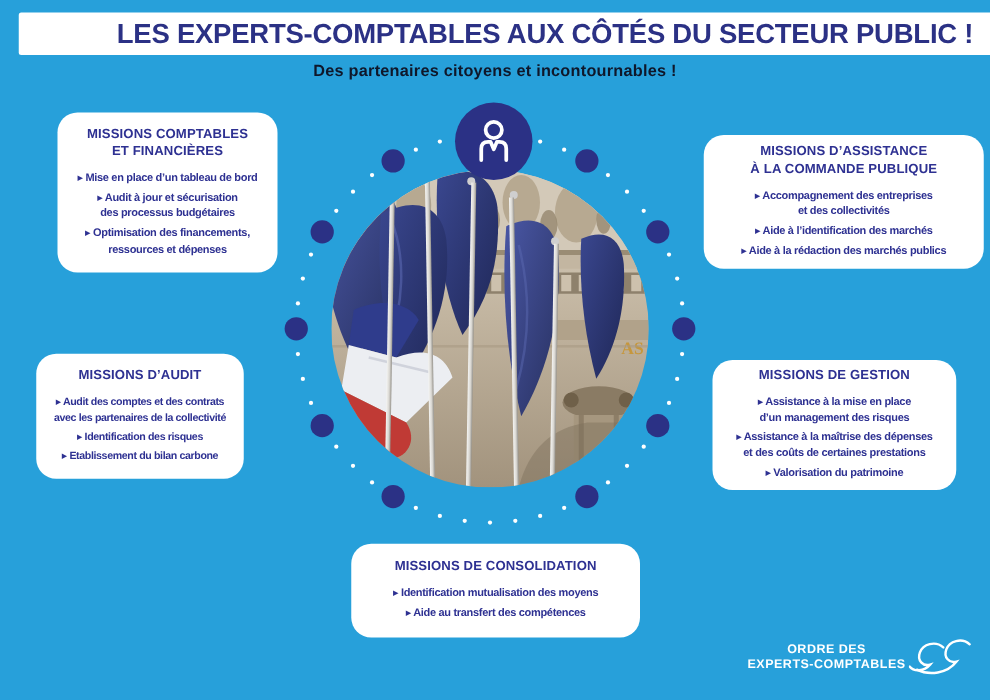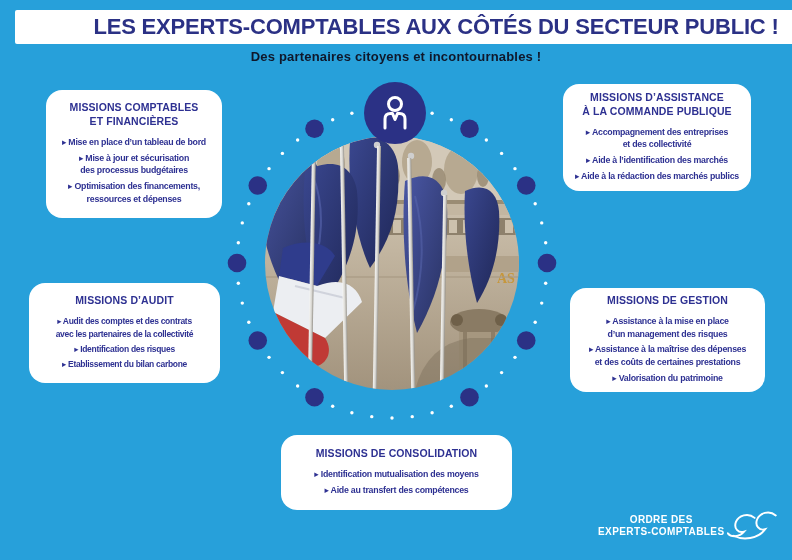--- a/index.html
+++ b/index.html
@@ -31,22 +31,22 @@
   }
   .card-title{
     font-weight:bold;font-size:10.5px;line-height:1.3;
     white-space:pre-line;margin-bottom:6px;letter-spacing:0.1px;
   }
   .card-item{
     font-weight:bold;font-size:8.8px;line-height:1.45;
     white-space:pre-line;margin:1.5px 0;letter-spacing:-0.25px;
   }
   .card-comptables{left:46px;top:90px;width:176px;height:128px;}
-  .card-assistance{left:563px;top:84px;width:188px;height:107px;}
-  .card-audit{left:29px;top:283px;width:191px;height:100px;}
+  .card-assistance{left:563px;top:108px;width:224px;height:107px;}
+  .card-audit{left:29px;top:283px;width:166px;height:100px;}
   .card-audit .card-item{font-size:8.5px;letter-spacing:-0.3px;}
   .card-gestion{left:570px;top:288px;width:195px;height:104px;}
   .card-consolidation{left:281px;top:435px;width:231px;height:75px;justify-content:center;}
   
   .ring{position:absolute;left:0;top:0;pointer-events:none;}
   
   .photo{
     position:absolute;left:265px;top:136px;width:254px;height:254px;
     border-radius:50%;overflow:hidden;
   }
@@ -236,31 +236,31 @@
     <svg width="40" height="40" viewBox="-20 -20 40 40">
       <circle cx="0" cy="-9" r="6.5" fill="none" stroke="#ffffff" stroke-width="3"></circle>
       <path d="M-10,15 L-10,6 Q-10,0.5 -4.5,0.5 L-2.5,0.5 L0,6.5 L2.5,0.5 L4.5,0.5 Q10,0.5 10,6 L10,15" fill="none" stroke="#ffffff" stroke-width="3" stroke-linecap="round" stroke-linejoin="round"></path>
     </svg>
   </div>
 
   <div class="card card-comptables">
     <div class="card-title">MISSIONS COMPTABLES
 ET FINANCIÈRES</div>
     <div class="card-item">▸ Mise en place d’un tableau de bord</div>
-    <div class="card-item">▸ Mise à jour et sécurisation
+    <div class="card-item">▸ Audit à jour et sécurisation
 des processus budgétaires</div>
     <div class="card-item">▸ Optimisation des financements,
 ressources et dépenses</div>
   </div>
 
   <div class="card card-assistance">
     <div class="card-title">MISSIONS D’ASSISTANCE
 À LA COMMANDE PUBLIQUE</div>
     <div class="card-item">▸ Accompagnement des entreprises
-et des collectivité</div>
+et des collectivités</div>
     <div class="card-item">▸ Aide à l’identification des marchés</div>
     <div class="card-item">▸ Aide à la rédaction des marchés publics</div>
   </div>
 
   <div class="card card-audit">
     <div class="card-title">MISSIONS D’AUDIT</div>
     <div class="card-item">▸ Audit des comptes et des contrats
 avec les partenaires de la collectivité</div>
     <div class="card-item">▸ Identification des risques</div>
     <div class="card-item">▸ Etablissement du bilan carbone</div>

